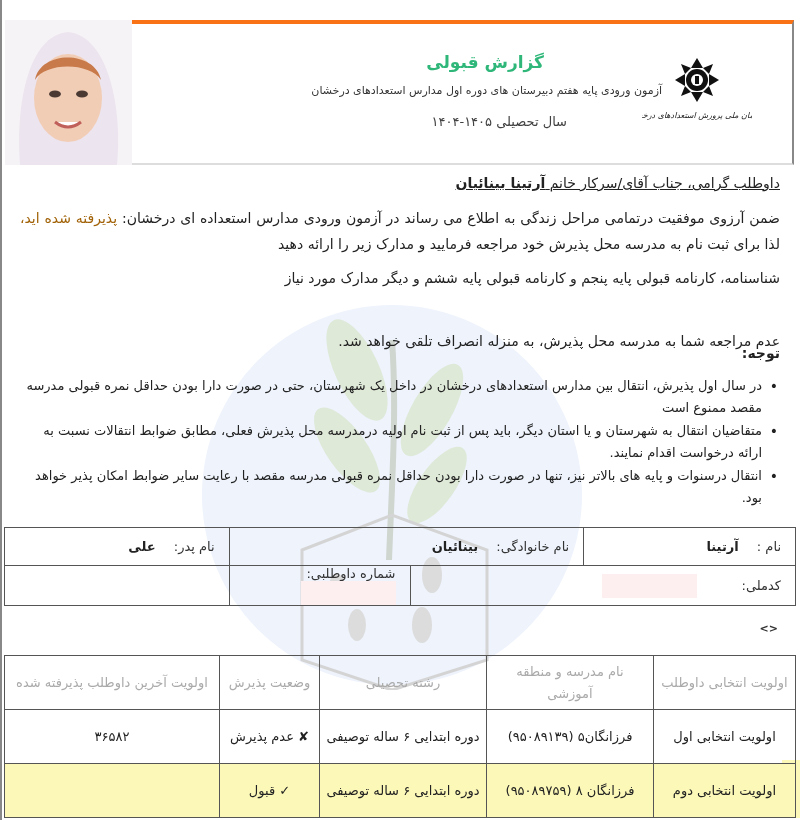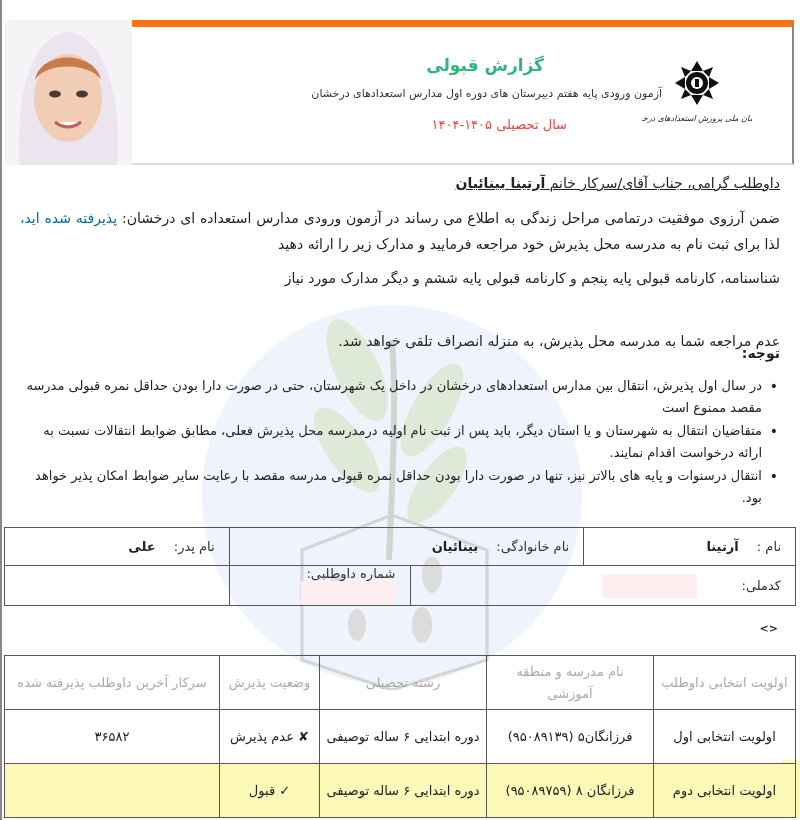--- a/index.html
+++ b/index.html
@@ -7,32 +7,32 @@
     body { font-family: "DejaVu Sans", sans-serif; color: #222; direction: rtl; position: relative; }
 
     .page { position: relative; width: 800px; height: 820px; border-left: 2px solid #888; }
 
     
     .watermark { position: absolute; left: 195px; top: 300px; width: 390px; height: 390px; z-index: 0; pointer-events: none; }
 
     
     .header { position: absolute; top: 10px; left: 0; width: 800px; height: 148px; }
     .photo { position: absolute; left: 3px; top: 10px; width: 127px; height: 145px; background: #f4f1f6; overflow: hidden; }
-    .header-box { position: absolute; left: 130px; top: 10px; width: 662px; height: 145px; border-top: 7px solid #f97316; border-right: 2px solid #888; border-bottom: 2px solid #ddd; background: #fff; }
+    .header-box { position: absolute; left: 130px; top: 10px; width: 662px; height: 145px; border-top: 4px solid #f97316; border-right: 2px solid #888; border-bottom: 2px solid #ddd; background: #fff; }
     .hdr-title { position: absolute; right: 248px; top: 28px; font-size: 17px; font-weight: bold; color: #2fb77a; }
     .hdr-sub { position: absolute; right: 130px; top: 60px; font-size: 11px; color: #333; white-space: nowrap; }
-    .hdr-year { position: absolute; right: 225px; top: 90px; font-size: 13px; color: #ef4444; white-space: nowrap; }
+    .hdr-year { position: absolute; right: 225px; top: 90px; font-size: 13px; color: #404040; white-space: nowrap; }
     .logo { position: absolute; left: 510px; top: 32px; width: 110px; height: 70px; }
 
     
     .content { position: absolute; right: 20px; left: 20px; top: 170px; z-index: 1; font-size: 14px; line-height: 26px; }
     .greet { position: absolute; right: 0; top: 0; white-space: nowrap; text-decoration: underline; }
     .greet b { font-weight: bold; }
     .para1 { position: absolute; right: 0; top: 35px; width: 760px; text-align: justify; text-align-last: right; }
-    .green { color: #0369a1; }
+    .green { color: #a16207; }
     .para2 { position: absolute; right: 0; top: 95px; white-space: nowrap; }
     .para3 { position: absolute; right: 0; top: 132px; white-space: nowrap; margin-top: 26px; }
     .note-title { position: absolute; right: 0; top: 170px; font-weight: bold; }
     .notes { position: absolute; right: 0; top: 205px; width: 760px; list-style: none; font-size: 13px; line-height: 22px; }
     .notes li { position: relative; padding-right: 18px; margin-bottom: 1px; }
     .notes li::before { content: "•"; position: absolute; right: 2px; top: 0; font-size: 14px; }
 
     
     .info { position: absolute; left: 2px; top: 527px; width: 792px; border-collapse: collapse; z-index: 1; font-size: 13px; }
     .info td { border: 1px solid #555; height: 38px; padding: 0 14px; }
@@ -165,21 +165,21 @@
 
   <div class="toggle">&lt;&gt;</div>
 
   <table class="results">
     <thead>
       <tr>
         <th style="width:142px;">اولویت انتخابی داوطلب</th>
         <th style="width:167px;">نام مدرسه و منطقه آموزشی</th>
         <th style="width:167px;">رشته تحصیلی</th>
         <th style="width:100px;">وضعیت پذیرش</th>
-        <th>سرکار آخرین داوطلب پذیرفته شده</th>
+        <th>اولویت آخرین داوطلب پذیرفته شده</th>
       </tr>
     </thead>
     <tbody>
       <tr>
         <td>اولویت انتخابی اول</td>
         <td>فرزانگان۵ (۹۵۰۸۹۱۳۹)</td>
         <td>دوره ابتدایی ۶ ساله توصیفی</td>
         <td class="rej">✘ عدم پذیرش</td>
         <td>۳۶۵۸۲</td>
       </tr>

